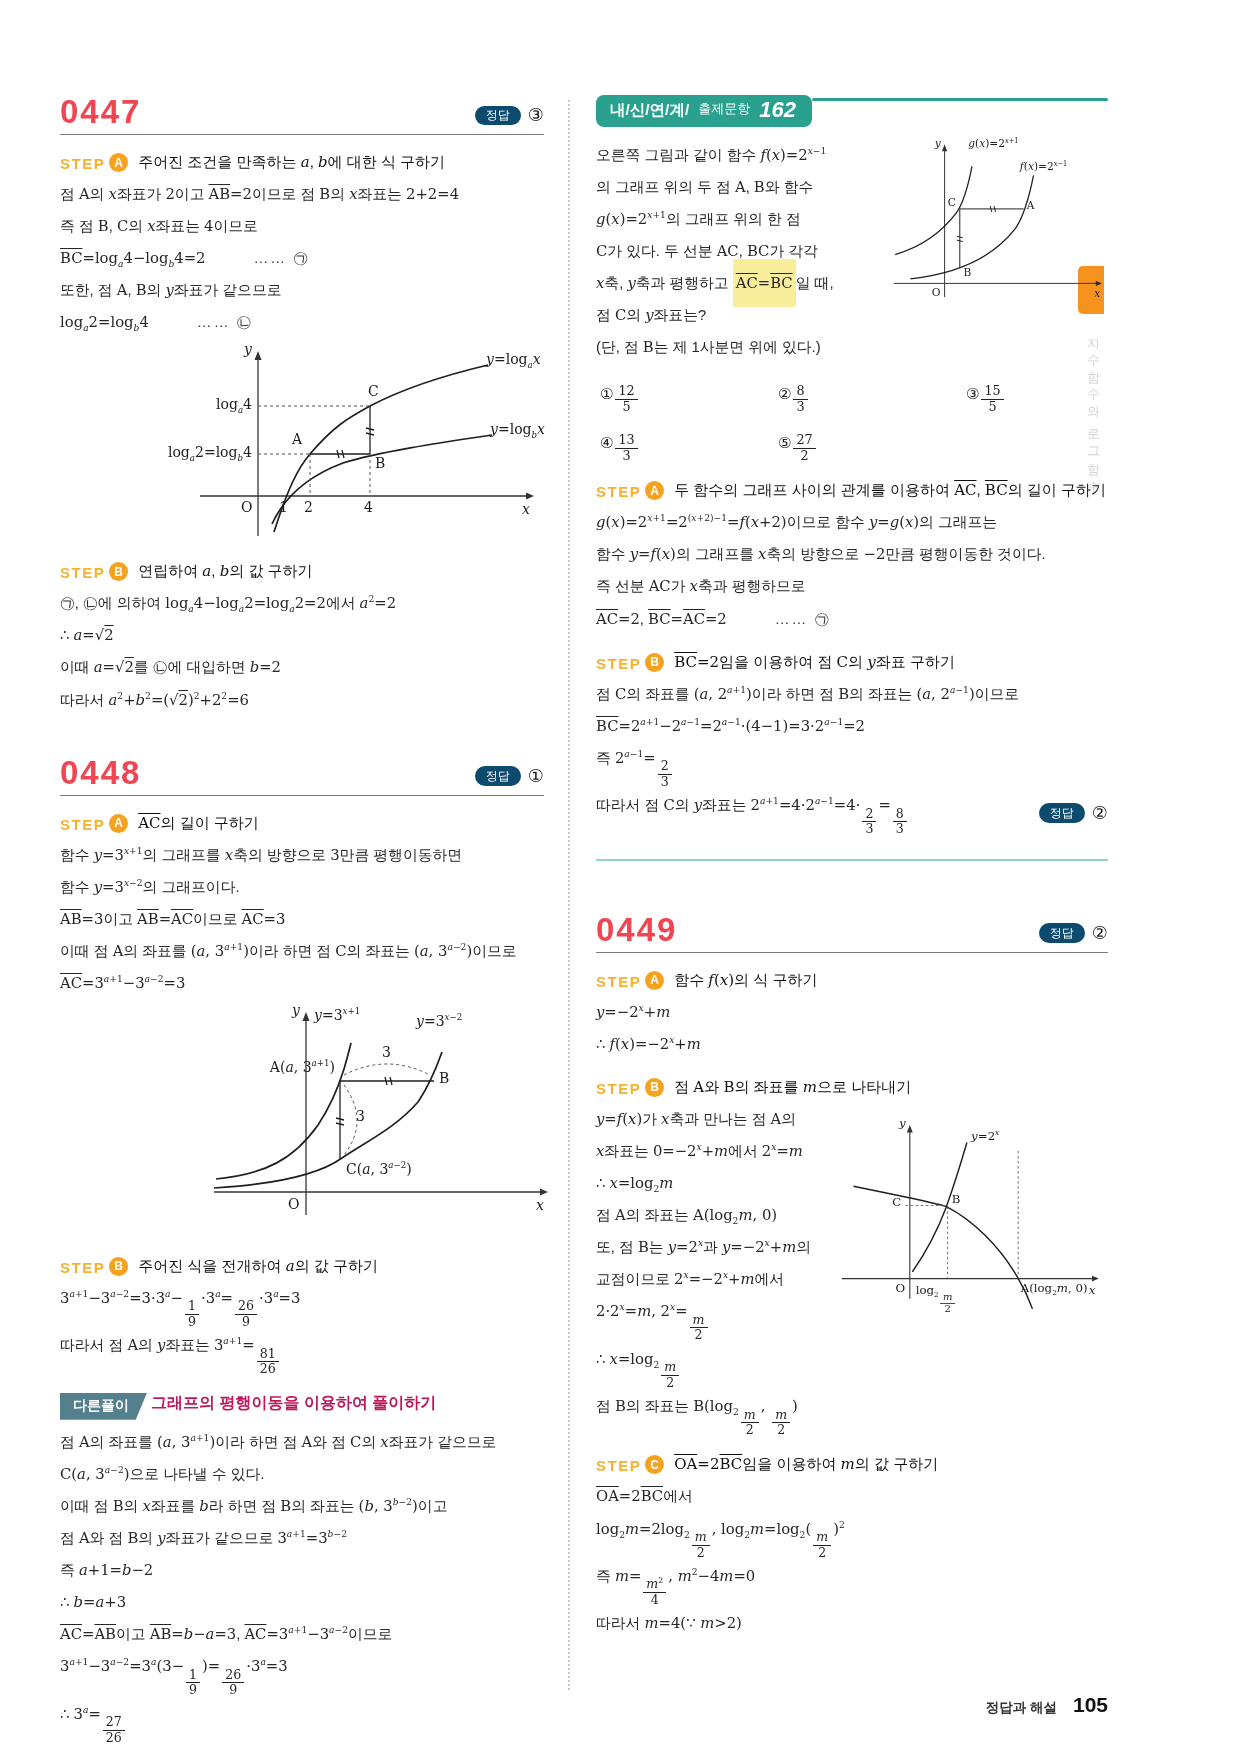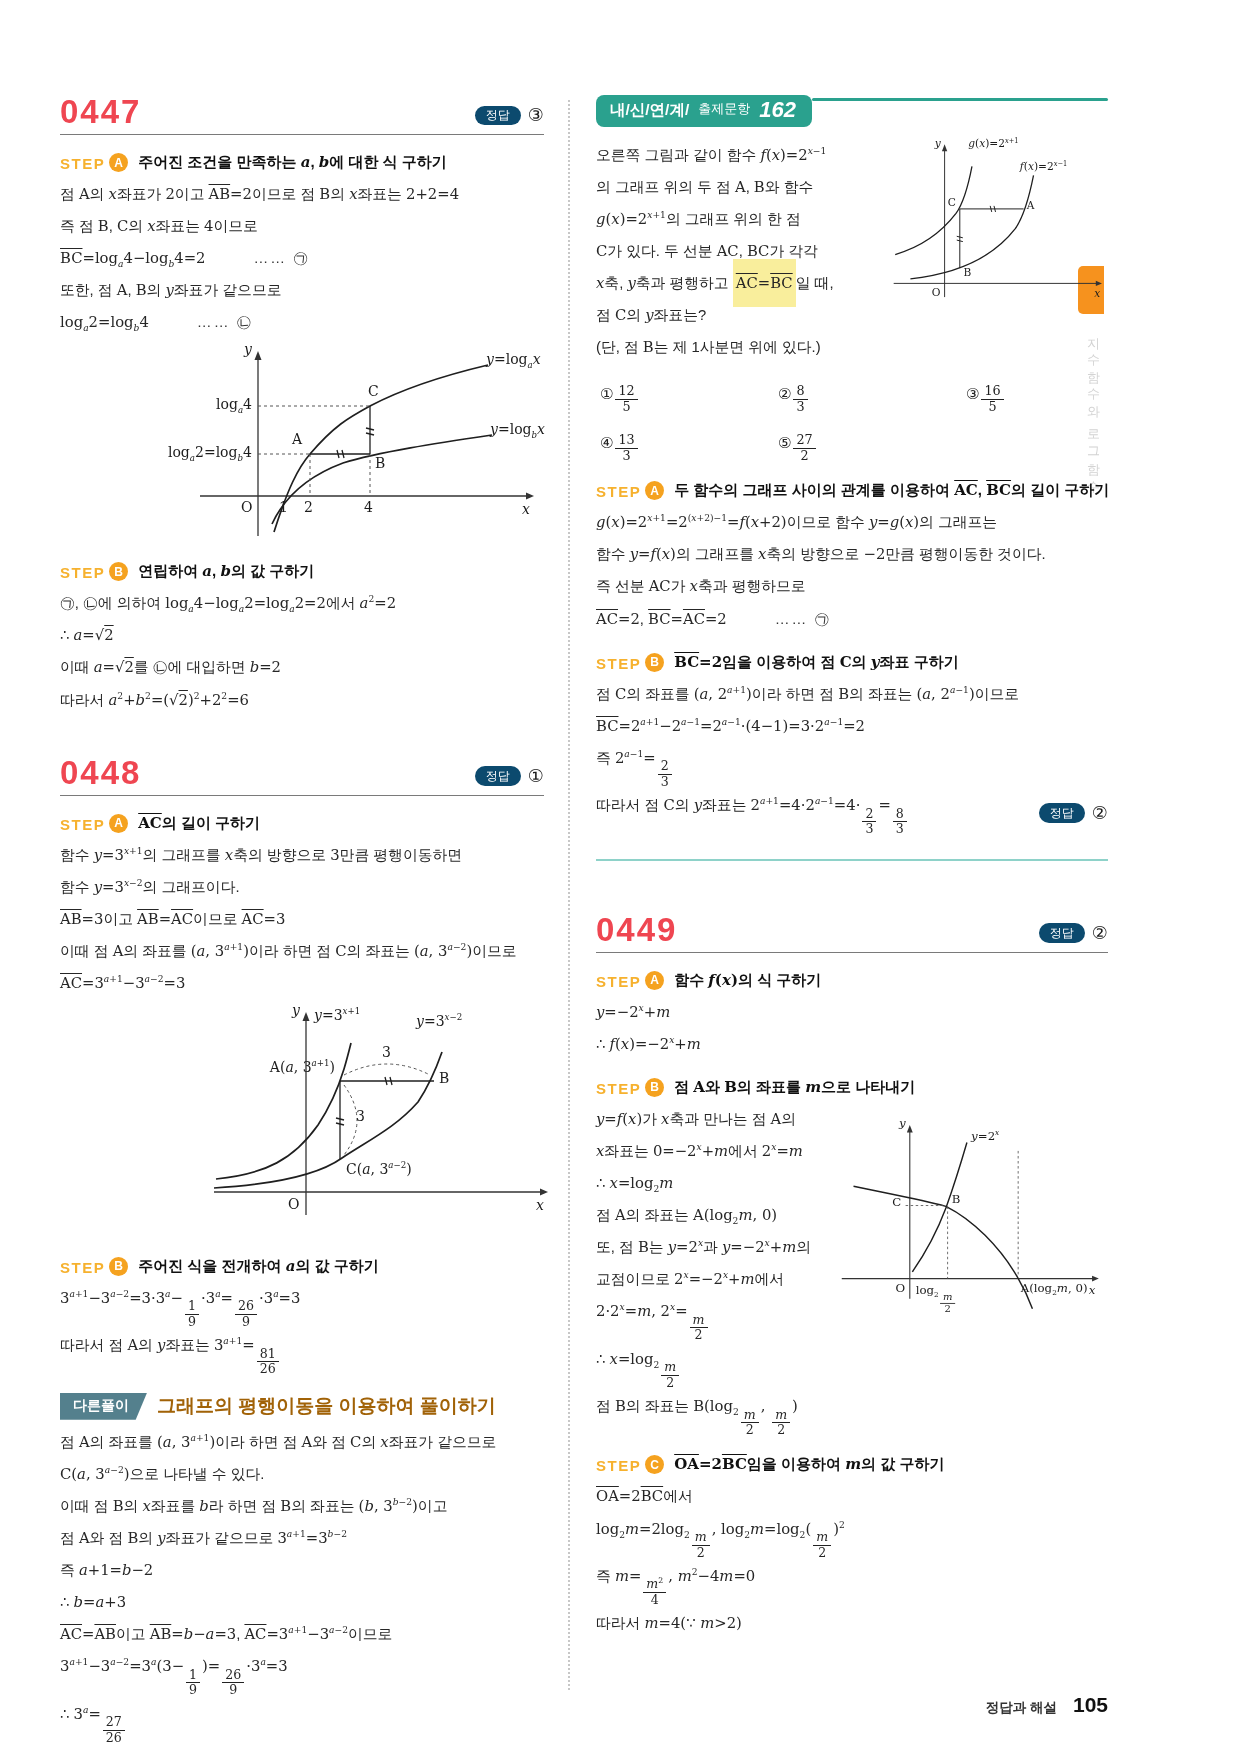--- a/index.html
+++ b/index.html
@@ -16,21 +16,21 @@
   .prob-num{font-size:33px;font-weight:800;color:#ef4651;letter-spacing:2px;line-height:1}
   .ans{display:flex;align-items:center;gap:7px;margin-bottom:3px}
   .ans-pill{background:#0c4a6e;color:#fff;font-size:12px;padding:2.5px 11px;border-radius:11px;line-height:1.2}
   .circ{font-size:18px;color:#1a1a1a;line-height:1}
 
   
   .step-head{display:flex;align-items:flex-end;margin:18px 0 6px}
   .step-word{color:#f6b12e;font-weight:700;letter-spacing:1.5px;font-size:15px}
   .step-badge{width:19px;height:19px;border-radius:50%;background:#f5a21f;color:#fff;font-size:12px;
               font-weight:700;display:flex;align-items:center;justify-content:center;margin:0 10px 0 4px;flex:0 0 auto}
-  .step-title{font-weight:700;font-size:15px;color:#101010;white-space:nowrap}
+  .step-title{font-weight:400;font-size:15px;color:#101010;white-space:nowrap}
 
   .mline{font-size:14.8px;line-height:2.1;color:#262626;white-space:nowrap}
   .m,.ov,.sq{font-family:"DejaVu Serif","Liberation Serif",serif}
   .i{font-family:"DejaVu Serif","Liberation Serif",serif;font-style:italic}
   .ov{text-decoration:overline}
   sup,sub{font-size:.62em}
   .fr{display:inline-flex;flex-direction:column;align-items:center;vertical-align:-0.6em;
       line-height:1.15;font-size:.85em;margin:0 2px}
   .fn{border-bottom:1px solid #222;padding:0 3px}
   .fd{padding:0 3px}
@@ -68,21 +68,21 @@
   .scale75 .graph{transform:scale(.76);transform-origin:0 0}
   .scale84{width:278px;height:202px}
   .scale84 .graph{transform:scale(.84);transform-origin:0 0}
 
   .opts{display:grid;grid-template-columns:178px 188px 1fr;row-gap:8px;margin:10px 0 2px 4px}
   .opt{display:flex;align-items:center;font-size:15px;color:#222}
 
   .alt-head{display:flex;align-items:flex-start;margin:16px 0 6px}
   .alt-box{background:#54808d;color:#fff;font-weight:700;font-size:14px;padding:4px 18px 5px 13px;
            clip-path:polygon(0 0,100% 0,87% 100%,0 100%)}
-  .alt-title{font-weight:700;font-size:19px;margin-left:10px;color:#a16207}
+  .alt-title{font-weight:700;font-size:16px;margin-left:4px;color:#be185d}
 
   .lwb{display:flex;align-items:center}
   .lwb .ans{margin-left:auto;margin-bottom:0}
   .sep-teal{border-top:2.5px solid #8ed2c9;margin-top:22px}
 
   .foot{position:absolute;left:596px;width:512px;top:1693px;text-align:right}
   .foot .fl{font-size:13.5px;color:#333;margin-right:16px;font-weight:700}
   .foot .fp{font-size:21px;font-weight:800;color:#111}
 
   .side-tab{position:absolute;left:1078px;top:266px;width:26px;height:48px;background:#f6921e;
@@ -322,21 +322,21 @@
     <div class="opts">
         <span class="opt">① <span class="m"><span class="fr">
               <span class="fn">12</span>
               <span class="fd">5</span>
             </span></span></span>
         <span class="opt">② <span class="m"><span class="fr">
               <span class="fn">8</span>
               <span class="fd">3</span>
             </span></span></span>
         <span class="opt">③ <span class="m"><span class="fr">
-              <span class="fn">16</span>
+              <span class="fn">15</span>
               <span class="fd">5</span>
             </span></span></span>
         <span class="opt">④ <span class="m"><span class="fr">
               <span class="fn">13</span>
               <span class="fd">3</span>
             </span></span></span>
         <span class="opt">⑤ <span class="m"><span class="fr">
               <span class="fn">27</span>
               <span class="fd">2</span>
             </span></span></span>

